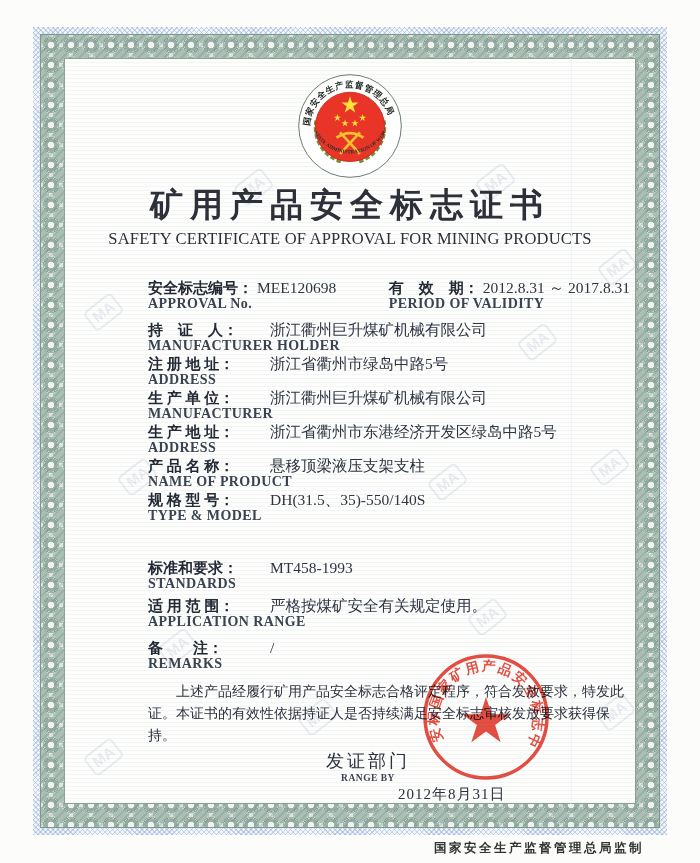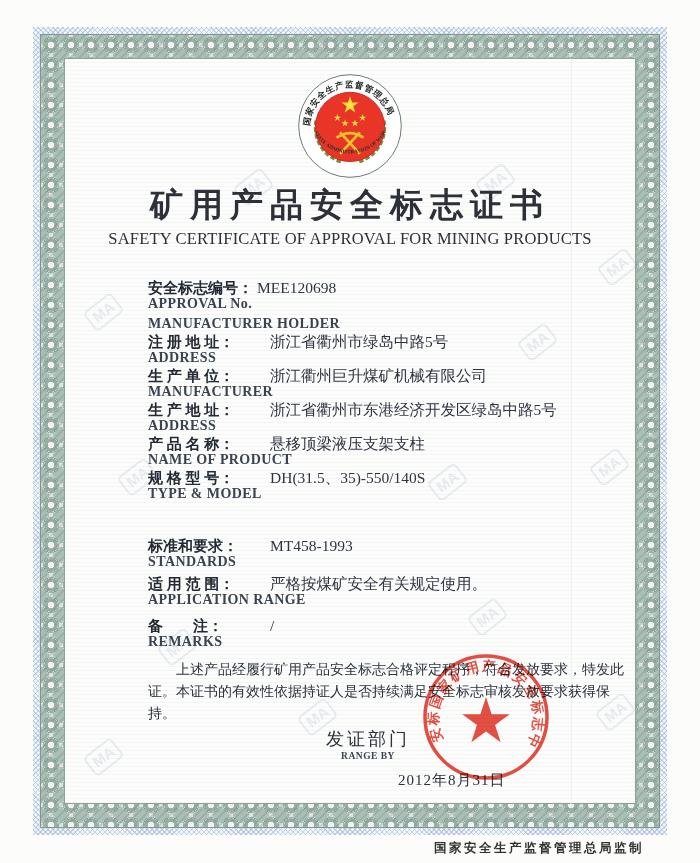--- a/index.html
+++ b/index.html
@@ -66,21 +66,21 @@
   .gap-before{margin-top:36px;}
   .nudge6{margin-top:6px;}
   .nudge10{margin-top:10px;}
   .declaration{
     margin-top:12px;width:478px;font-size:14px;line-height:22px;color:#2b303b;
     text-indent:2em;
   }
   .issued{margin-top:2px;margin-left:178px;display:inline-block;text-align:center;}
   .issued .cn{font-size:18px;letter-spacing:3px;color:#2b303b;}
   .issued .en{font-size:9.5px;font-weight:bold;color:#3a4350;letter-spacing:.5px;}
-  .issue-date{margin-top:8px;margin-left:250px;font-size:15px;color:#2b303b;letter-spacing:1px;}
+  .issue-date{margin-left:250px;font-size:15px;color:#2b303b;letter-spacing:1px;}
   
   .stamp{position:absolute;left:421px;top:652px;width:130px;height:130px;opacity:.9;mix-blend-mode:multiply;}
   
   .imprint{
     position:absolute;right:56px;top:840px;font-size:12.5px;font-weight:bold;
     letter-spacing:2.5px;color:#30342f;
   }
 </style>
 </head>
 <body>
@@ -137,23 +137,28 @@
   <div class="title-cn">矿用产品安全标志证书</div>
   <div class="title-en">SAFETY CERTIFICATE OF APPROVAL FOR MINING PRODUCTS</div>
 
   <div class="fields">
 
     <div class="toprow">
       <div class="grp-a">
         <div class="l1"><span class="lab">安全标志编号：</span><span class="val">MEE120698</span></div>
         <div class="l2">APPROVAL No.</div>
       </div>
-    </div>
-
-    <div class="frow">
+      <div class="grp-b">
+        <div class="l1"><span class="lab">有　效　期：</span><span class="val">2012.8.31 ～ 2017.8.31</span></div>
+        <div class="l2">PERIOD OF VALIDITY</div>
+      </div>
+    </div>
+
+    <div class="frow">
+      <div class="l1"><span class="lab">持　证　人：</span><span class="val">浙江衢州巨升煤矿机械有限公司</span></div>
       <div class="l2">MANUFACTURER HOLDER</div>
     </div>
     <div class="frow">
       <div class="l1"><span class="lab">注 册 地 址：</span><span class="val">浙江省衢州市绿岛中路5号</span></div>
       <div class="l2">ADDRESS</div>
     </div>
     <div class="frow">
       <div class="l1"><span class="lab">生 产 单 位：</span><span class="val">浙江衢州巨升煤矿机械有限公司</span></div>
       <div class="l2">MANUFACTURER</div>
     </div>

